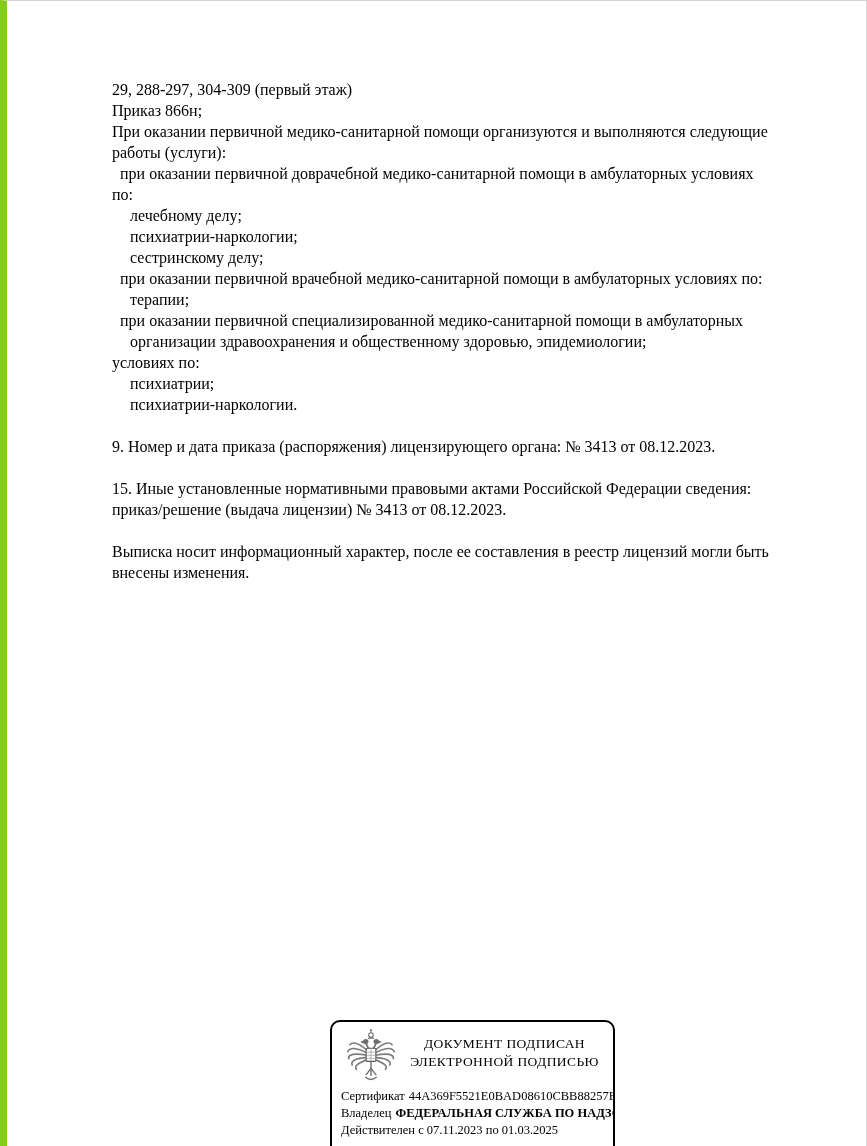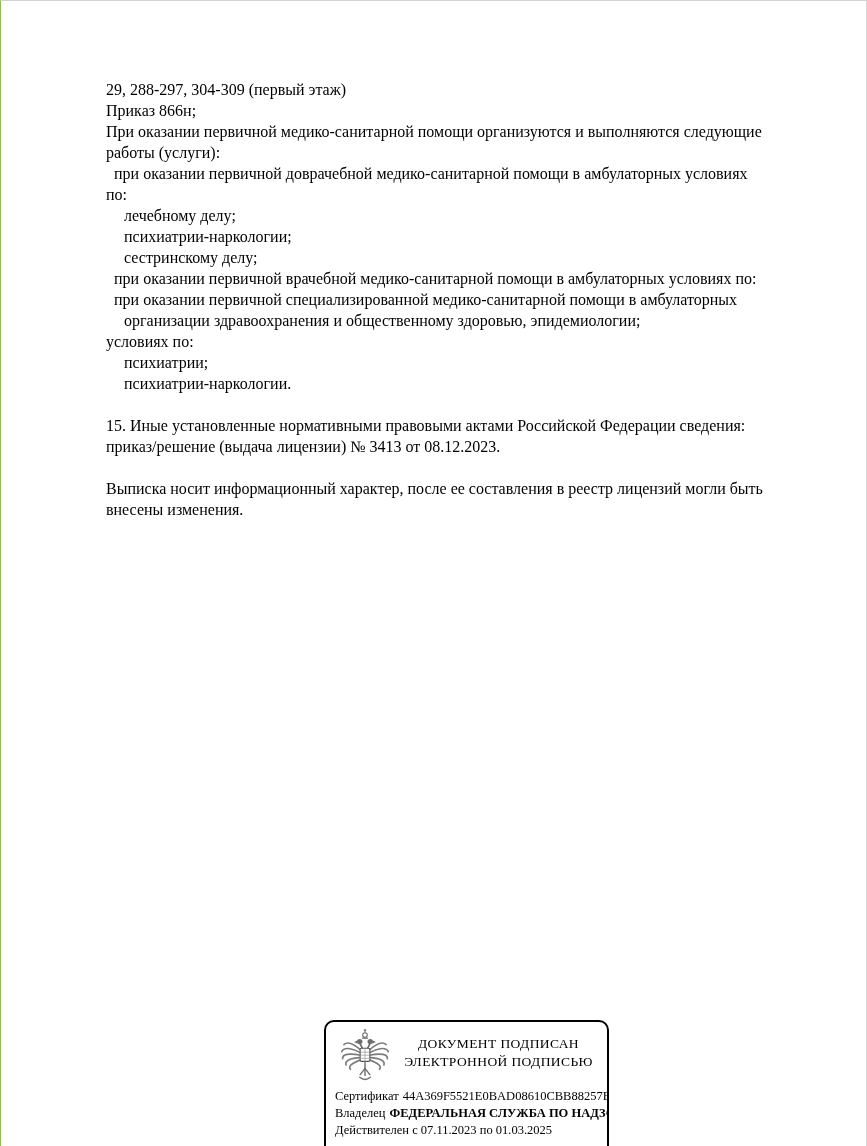--- a/index.html
+++ b/index.html
@@ -9,21 +9,21 @@
     font-family: "Liberation Serif", "DejaVu Serif", serif;
   }
   .page {
     position: relative;
     width: 867px;
     height: 1146px;
     box-sizing: border-box;
     background: #ffffff;
     border-top: 1px solid #d2d2d2;
     border-right: 1px solid #d9d9d9;
-    border-left: 1px solid #84cc16;
+    border-left: 7px solid #84cc16;
     overflow: hidden;
   }
   
   .doc-text {
     position: absolute;
     left: 105px;
     top: 78px;
     width: 715px;
     font-size: 16px;
     line-height: 21px;
@@ -84,25 +84,27 @@
       <div class="doc-line indent-0">29, 288-297, 304-309 (первый этаж)</div>
       <div class="doc-line indent-0">Приказ 866н;</div>
       <div class="doc-line indent-0">При оказании первичной медико-санитарной помощи организуются и выполняются следующие</div>
       <div class="doc-line indent-0">работы (услуги):</div>
       <div class="doc-line indent-1">при оказании первичной доврачебной медико-санитарной помощи в амбулаторных условиях</div>
       <div class="doc-line indent-0">по:</div>
       <div class="doc-line indent-2">лечебному делу;</div>
       <div class="doc-line indent-2">психиатрии-наркологии;</div>
       <div class="doc-line indent-2">сестринскому делу;</div>
       <div class="doc-line indent-1">при оказании первичной врачебной медико-санитарной помощи в амбулаторных условиях по:</div>
+      <div class="doc-line indent-2">терапии;</div>
       <div class="doc-line indent-1">при оказании первичной специализированной медико-санитарной помощи в амбулаторных</div>
       <div class="doc-line indent-2">организации здравоохранения и общественному здоровью, эпидемиологии;</div>
       <div class="doc-line indent-0">условиях по:</div>
       <div class="doc-line indent-2">психиатрии;</div>
       <div class="doc-line indent-2">психиатрии-наркологии.</div>
+      <div class="doc-line indent-0 gap">9. Номер и дата приказа (распоряжения) лицензирующего органа: № 3413 от 08.12.2023.</div>
       <div class="doc-line indent-0 gap">15. Иные установленные нормативными правовыми актами Российской Федерации сведения:</div>
       <div class="doc-line indent-0">приказ/решение (выдача лицензии) № 3413 от 08.12.2023.</div>
       <div class="doc-line indent-0 gap">Выписка носит информационный характер, после ее составления в реестр лицензий могли быть</div>
       <div class="doc-line indent-0">внесены изменения.</div>
     </div>
 
   <div class="stamp">
     <svg class="stamp-emblem" width="54" height="58" viewBox="0 0 60 66">
 
       <g stroke="#6a6a6a" fill="none" stroke-width="1.2">

